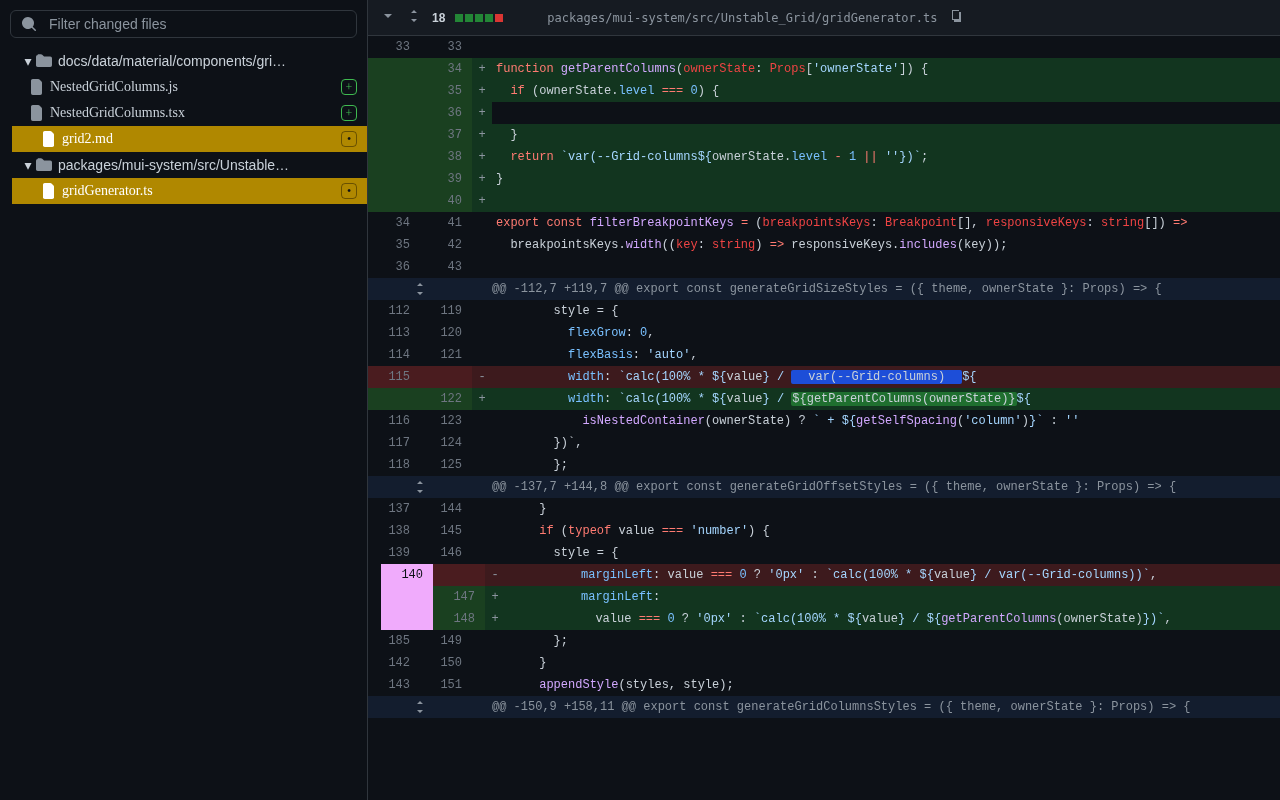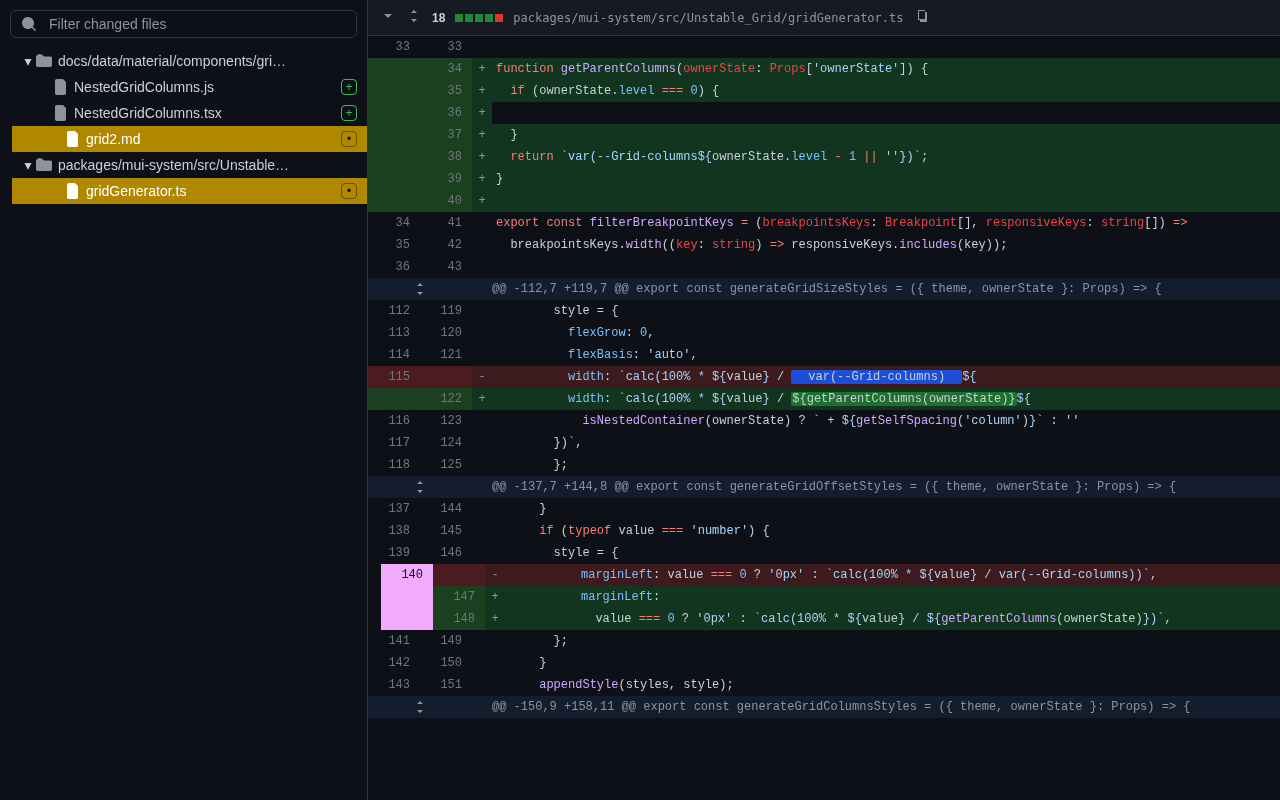--- a/index.html
+++ b/index.html
@@ -21,21 +21,21 @@
   background:transparent; border:none; outline:none; color:#f97316;
   font-size:14px; margin-left:12px; width:100%;
 }
 .filter-box input::placeholder { color:#8b949e; }
 .tree { padding:4px 0; overflow-y:auto; }
 .tree-row {
   display:flex; align-items:center; padding:5px 10px 5px 20px; cursor:pointer;
   font-size:14px; color:#c9d1d9; position:relative;
 }
 .tree-row.folder { padding-left:20px; }
-.tree-row.file  { padding-left:52px; }
+.tree-row.file  { padding-left:28px;font-family:Liberation Serif, serif; }
 .tree-row.selected { background:#b08800; color:#fff; border-radius:0;margin-left:12px; }
 .tree-row .chev { width:16px; display:inline-flex; justify-content:center; }
 .tree-row .icon { margin-right:6px; display:inline-flex; }
 .tree-row .label { white-space:nowrap; overflow:hidden; text-overflow:ellipsis; flex:1; }
 .tree-row .badge {
   width:16px; height:16px; border-radius:4px; margin-left:auto;
   display:flex; align-items:center; justify-content:center; font-size:12px;
 }
 .badge.added   { border:1px solid #3fb950; color:#3fb950; }
 .badge.mod-sel { border:1px solid rgba(0,0,0,.4); color:#0d1117; }
@@ -44,21 +44,21 @@
 .file-header {
   display:flex; align-items:center; gap:10px; padding:8px 12px;
   background:#161b22; border-bottom:1px solid #30363d; font-size:12px;
 }
 .file-header .chev { cursor:pointer; }
 .count { color:#c9d1d9; font-weight:600; font-size:12px; }
 .squares { display:flex; gap:2px; }
 .squares span { width:8px; height:8px; display:inline-block; }
 .sq-g { background:#238636; }
 .sq-r { background:#da3633; }
-.path { color:#8b949e; font-family:ui-monospace,SFMono-Regular,Consolas,monospace; font-size:12px; }
+.path { color:#8b949e; font-family:ui-monospace,SFMono-Regular,Consolas,monospace; font-size:12px;margin-left:34px; }
 
 .diff { font-family:ui-monospace,SFMono-Regular,Consolas,"Liberation Mono",monospace;
         font-size:12px; line-height:22px; overflow-y:auto; flex:1; }
 .row { display:flex; min-height:22px; }
 .gut { width:52px; text-align:right; padding-right:10px; color:#6e7681;
        user-select:none; background:#0d1117; }
 .gut.addg { background:#1a4020; color:#6e7681; }
 .gut.delg { background:#4a1c1f; color:#6e7681; }
 .gut.cmt  { background:#f0abfc; color:#0d1117;margin-left:13px; }
 .sign { width:20px; text-align:center; color:#8b949e; }
@@ -339,21 +339,21 @@
         <div class="sign add">+</div>
         <div class="code add">          <span class="var">marginLeft</span>:</div>
       </div>
     <div class="row">
         <div class="gut cmt"></div>
         <div class="gut addg">148</div>
         <div class="sign add">+</div>
         <div class="code add">            value <span class="op">===</span> <span class="num">0</span> ? <span class="str">'0px'</span> : <span class="str">`calc(100% * ${</span>value<span class="str">} / ${</span><span class="fn">getParentColumns</span>(ownerState)<span class="str">})`</span>,</div>
       </div>
     <div class="row">
-        <div class="gut">141</div>
+        <div class="gut">185</div>
         <div class="gut">149</div>
         <div class="sign"> </div>
         <div class="code">        };</div>
       </div>
     <div class="row">
         <div class="gut">142</div>
         <div class="gut">150</div>
         <div class="sign"> </div>
         <div class="code">      }</div>
       </div>

